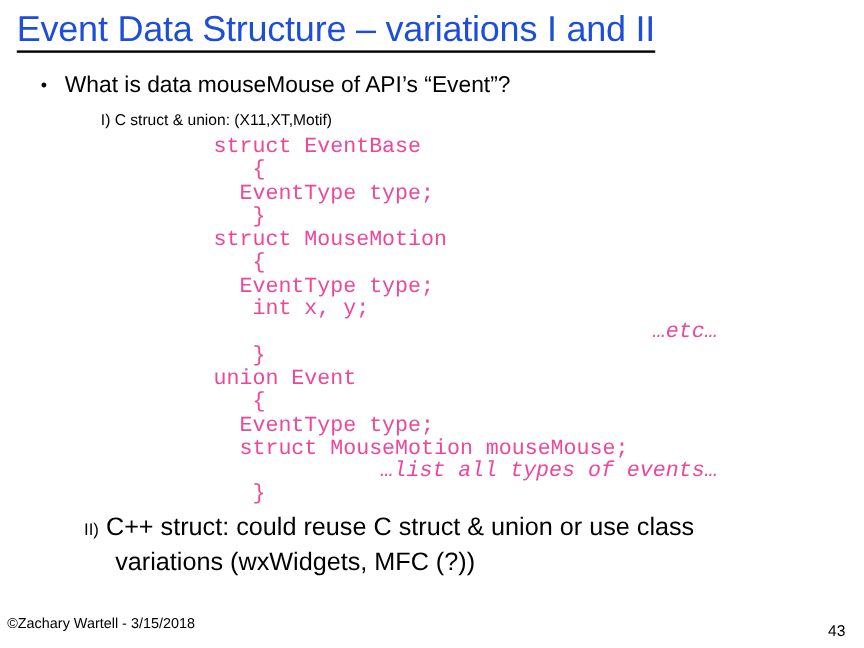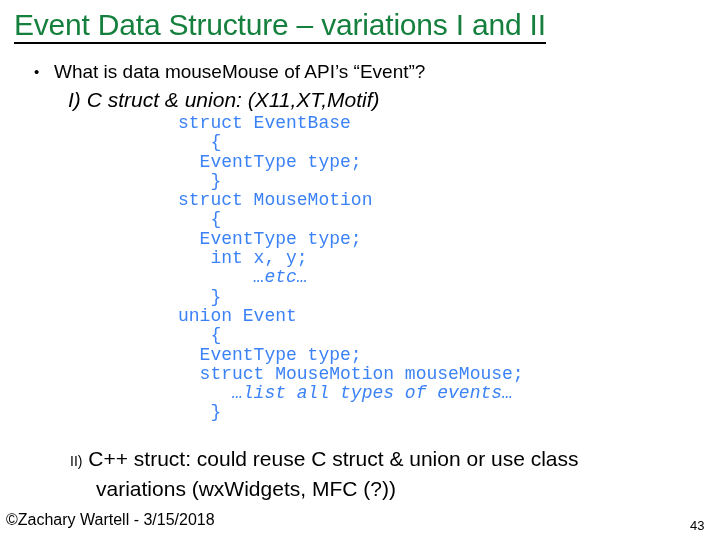--- a/index.html
+++ b/index.html
@@ -23,21 +23,21 @@
   
   .slide-title {
     position: absolute;
     left: 14px;
     top: 8px;
     width: 692px;
     font-size: 30px;
     line-height: 34px;
     font-weight: 400;
     letter-spacing: -0.2px;
-    color: #15803d;
+    color: #1d4ed8;
     white-space: nowrap;
   }
   .slide-title .tu {
     border-bottom: 2px solid #000000;
     padding-bottom: 1px;
   }
 
   
   .bullet-row {
     position: absolute;
@@ -54,73 +54,73 @@
     font-size: 15px;
     vertical-align: top;
   }
   .bullet-row .btext {
     display: inline-block;
     vertical-align: top;
   }
 
   .sub-line {
     position: absolute;
-    left: 68px;
+    left: 84px;
     top: 88px;
     width: 620px;
-    font-size: 21px;
+    font-size: 13px;
     line-height: 24px;
     white-space: nowrap;
-    font-style: italic;
   }
 
   
   .code-block {
     position: absolute;
     left: 178px;
     top: 114px;
     width: 420px;
     font-family: "Liberation Mono", "DejaVu Sans Mono", monospace;
     font-size: 18px;
     line-height: 19.3px;
     white-space: pre;
-    color: #3b82f6;
+    color: #ec4899;
   }
   .code-block .cl {
     display: block;
     white-space: pre;
     height: 19.3px;
   }
   .code-block .cl.ital {
     font-style: italic;
+    text-align: right;
   }
 
   
   .roman2 {
     position: absolute;
     left: 70px;
-    top: 445px;
+    top: 426px;
     width: 620px;
     font-size: 21px;
     line-height: 27px;
   }
   .roman2 .rnum {
     font-size: 14px;
   }
   .roman2 .l2 {
     display: block;
     margin-left: 26px;
   }
 
   
   .footer-credit {
     position: absolute;
     left: 6px;
     top: 512px;
-    font-size: 16px;
+    font-size: 12px;
     line-height: 15px;
     white-space: nowrap;
   }
   .page-number {
     position: absolute;
     left: 690px;
     top: 518px;
     font-size: 13px;
     line-height: 16px;
     text-align: left;

